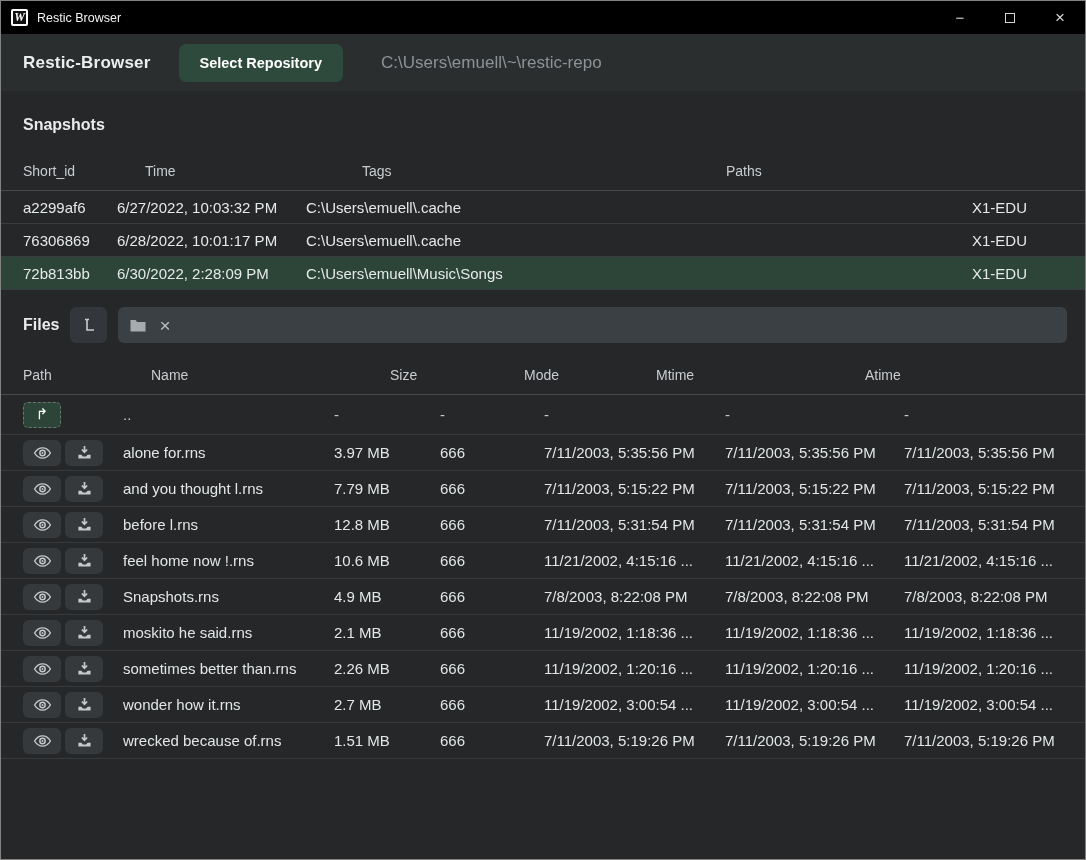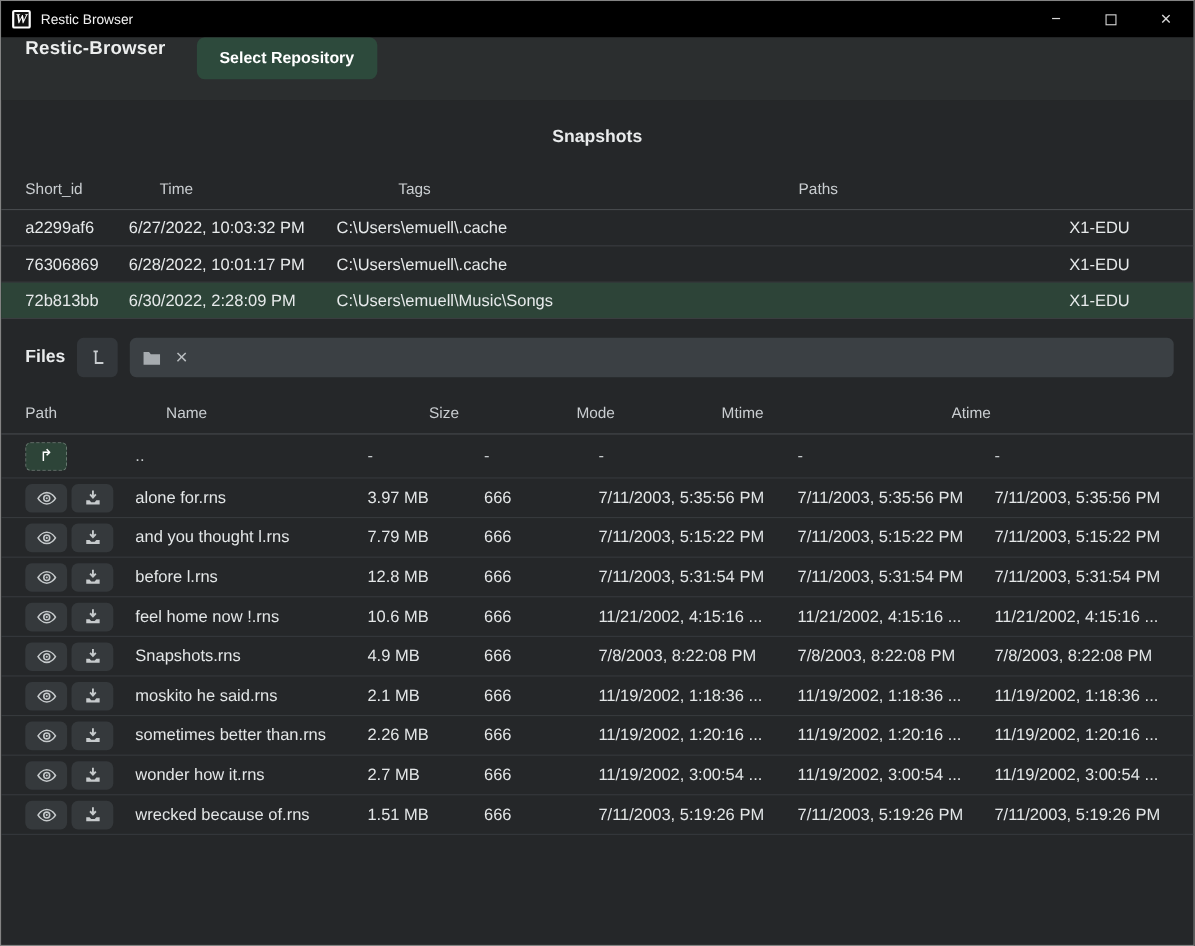--- a/index.html
+++ b/index.html
@@ -19,31 +19,31 @@
     font-family:"Liberation Serif",serif; font-size:12px;
     display:flex; align-items:center; justify-content:center; border-radius:2px;
   }
   .titlebar .title { margin-left:9px; font-size:12.5px; color:#f2f2f2; }
   .win-controls { margin-left:auto; display:flex; height:100%; }
   .win-btn { width:50px; height:100%; display:flex; align-items:center; justify-content:center;
              color:#d6d6d6; font-size:15px; cursor:default; }
   .win-btn .maxbox { width:10px; height:10px; border:1.5px solid #d6d6d6; }
   .win-btn.close { font-size:17px; }
   
-  .header { height:57px; background:#2b2e2f; display:flex; align-items:flex-start; padding-left:22px; }
+  .header { height:57px; background:#2b2e2f; display:flex; align-items:center; padding-left:22px; }
   .app-name { font-size:17px; font-weight:bold; color:#eceeee; letter-spacing:.2px; }
   .repo-btn {
     margin-left:28px; padding:11px 21px; border:none; border-radius:7px;
     background:#2d4a3c; color:#fff; font-weight:bold; font-size:14.5px;
     font-family:inherit; cursor:pointer;
   }
   .repo-path { margin-left:38px; font-size:17px; color:#8d9296; }
   
   .section-title { font-size:16px; font-weight:bold; color:#e9ebec; }
-  .snap-title-wrap { padding:25px 22px 17px 22px;text-align:center; }
+  .snap-title-wrap { padding:25px 22px 17px 22px; }
   
   .snap-grid { display:grid; grid-template-columns:94px 189px 336px 330px 1fr;
                padding:0 17px 0 22px; align-items:center; }
   .thead { height:40px; font-size:14px; color:#c9cdd0; border-bottom:1px solid #46494c;gap:28px; }
   .snap-row { height:33px; font-size:15px; color:#e6e9ea; border-bottom:1px solid #3a3d40; }
   .snap-row.selected { background:#2d4438; }
   .cell { white-space:nowrap; overflow:hidden; }
   
   .files-bar { display:flex; align-items:center; padding:17px 18px 12px 22px; gap:11px; }
   .tree-btn { width:37px; height:36px; background:#33373b; border:none; border-radius:6px;
@@ -82,20 +82,21 @@
       </div>
     <div class="win-btn close">
         <span>×</span>
       </div>
   </div>
 </div>
 
 <div class="header">
   <div class="app-name">Restic-Browser</div>
   <button class="repo-btn">Select Repository</button>
+  <div class="repo-path">C:\Users\emuell\~\restic-repo</div>
 </div>
 
 <div class="snap-title-wrap">
   <div class="section-title">Snapshots</div>
 </div>
 
 <div class="snap-grid thead">
   <div class="cell">Short_id</div>
   <div class="cell">Time</div>
   <div class="cell">Tags</div>

